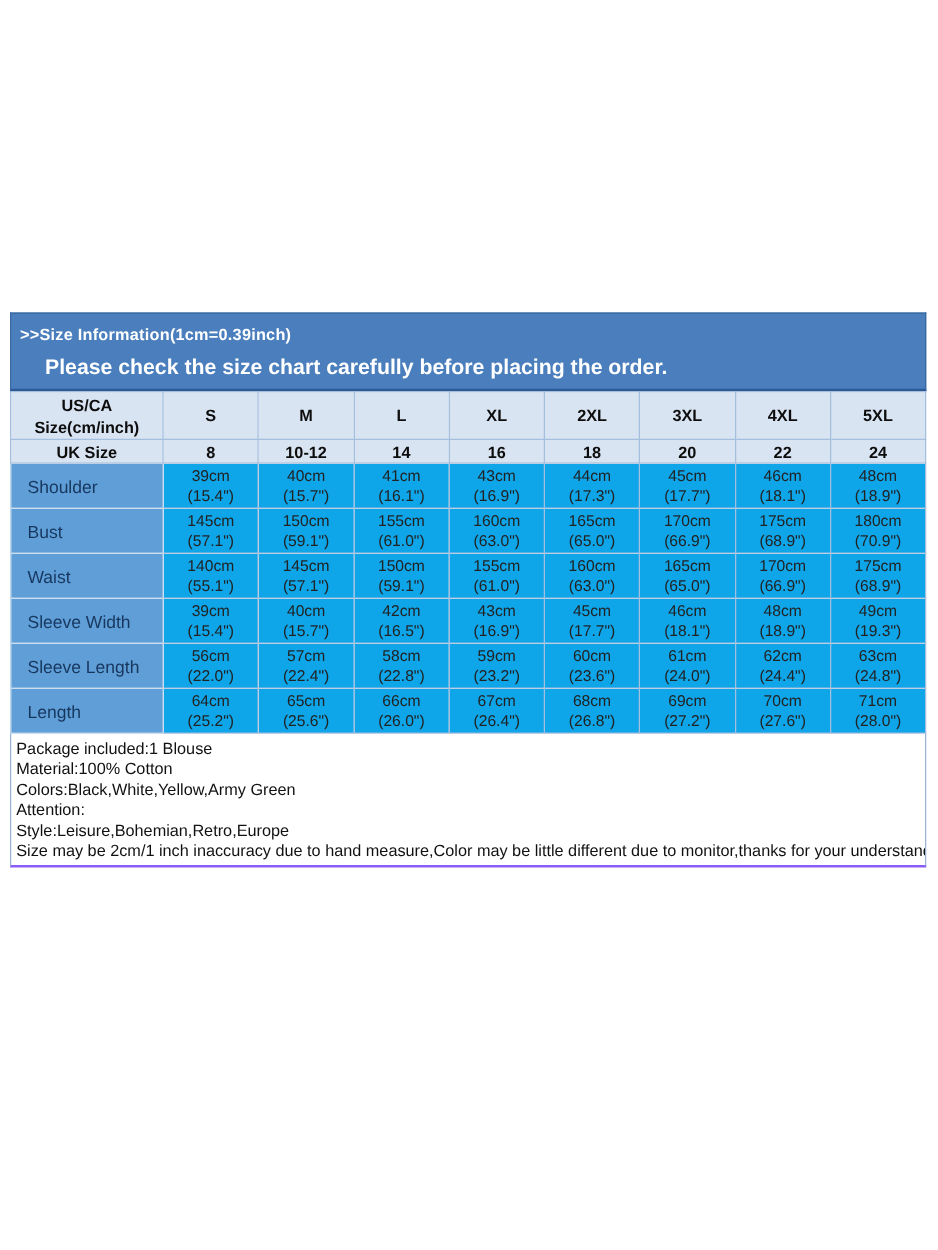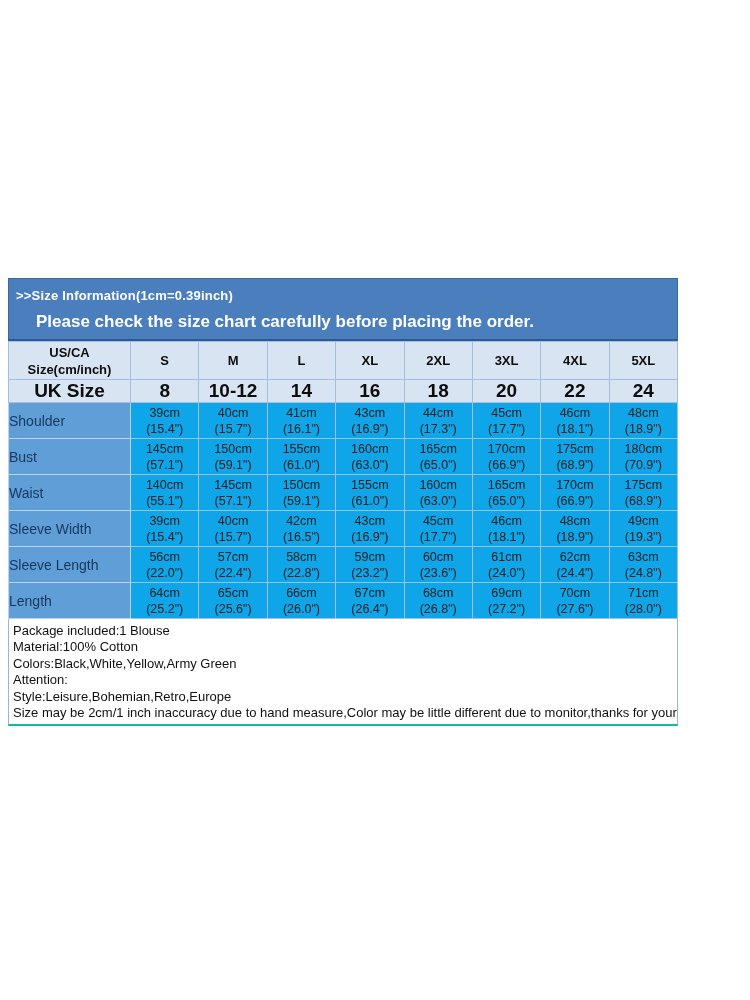--- a/index.html
+++ b/index.html
@@ -5,23 +5,23 @@
   html, body {
     margin: 0;
     padding: 0;
     background: #ffffff;
     width: 750px;
     height: 1000px;
     font-family: "Liberation Sans", sans-serif;
   }
   .sheet {
     position: absolute;
-    top: 278px;
+    top: 250px;
     left: 8px;
-    width: 670px;
+    width: 733px;
   }
   
   .banner {
     background: #4a7ebc;
     color: #ffffff;
     border: 1px solid #38699f;
     border-bottom: 2px solid #2d5a96;
     padding: 9px 7px 7px 7px;
   }
   .banner-title {
@@ -52,44 +52,45 @@
     background: #d9e4f2;
     color: #0d0d0d;
     font-size: 13px;
     font-weight: bold;
     height: 37px;
   }
   .corner div { line-height: 17px; }
   tr.sys-row td {
     background: #d9e4f2;
     color: #0d0d0d;
-    font-size: 19px;
+    font-size: 13px;
     font-weight: bold;
     height: 18px;
   }
   tr.sys-row td.sys-label { text-align: center; }
   td.m-label {
     background: #5f9ed7;
     color: #17375e;
     font-size: 14px;
     text-align: left;
+    padding-left: 13px;
     border-color: #bcd4ea;
   }
   td.val {
     background: #0ea5e9;
     color: #222222;
     font-size: 12.5px;
     height: 35px;
   }
   td.val div { line-height: 16px; }
   
   .details {
     border: 1px solid #9ab5d2;
     border-top: none;
-    border-bottom: 2px solid #14b8a6;
+    border-bottom: 2px solid #8b5cf6;
     padding: 4px 20px 3px 4px;
     color: #111111;
     font-size: 13px;
     overflow: hidden;
   }
   .details div {
     line-height: 16.4px;
     white-space: nowrap;
   }
 </style>

